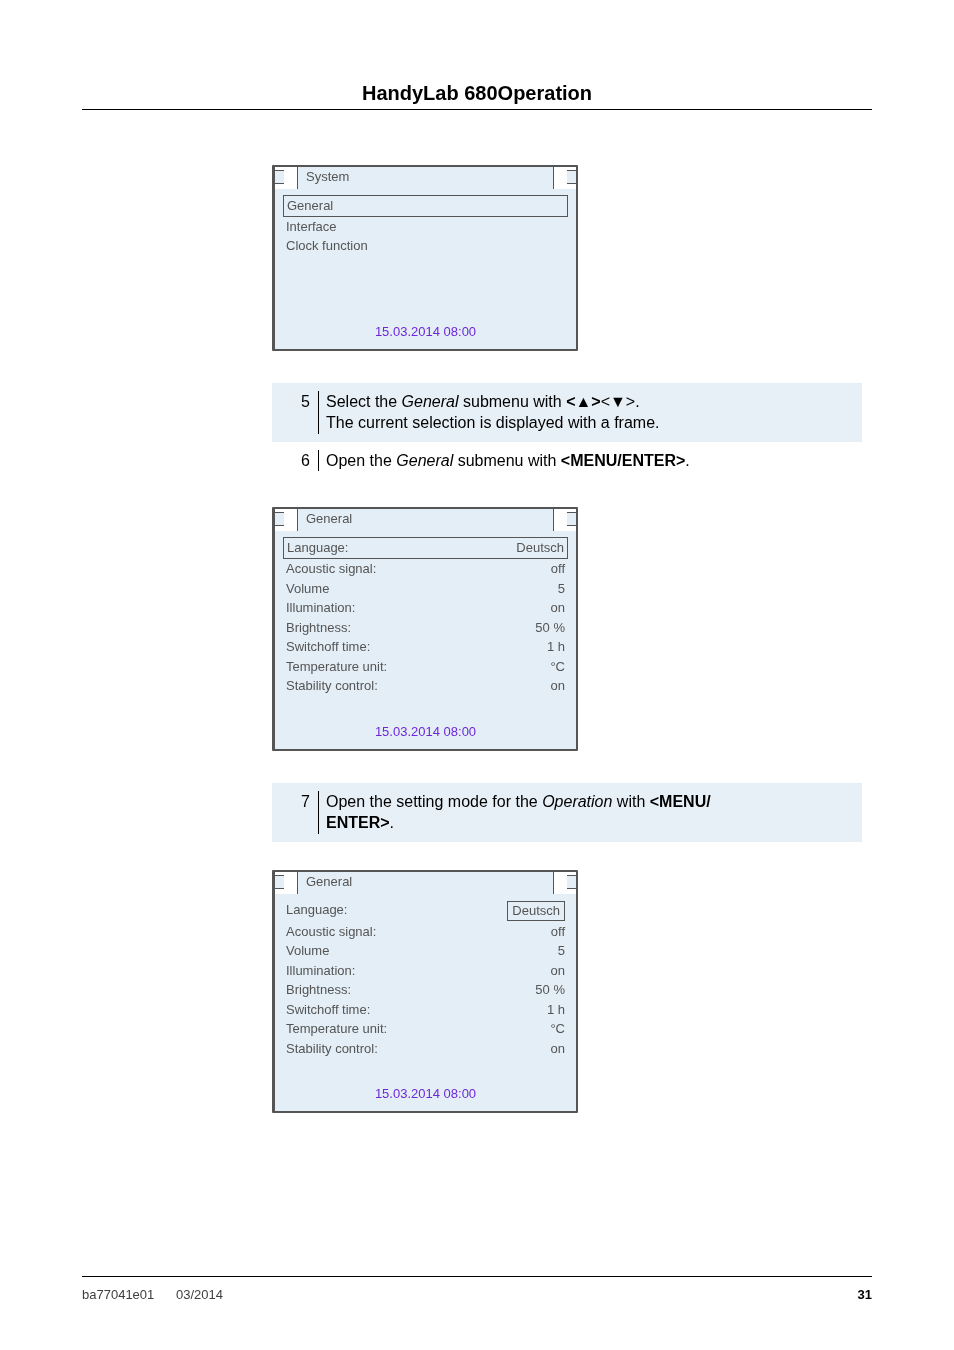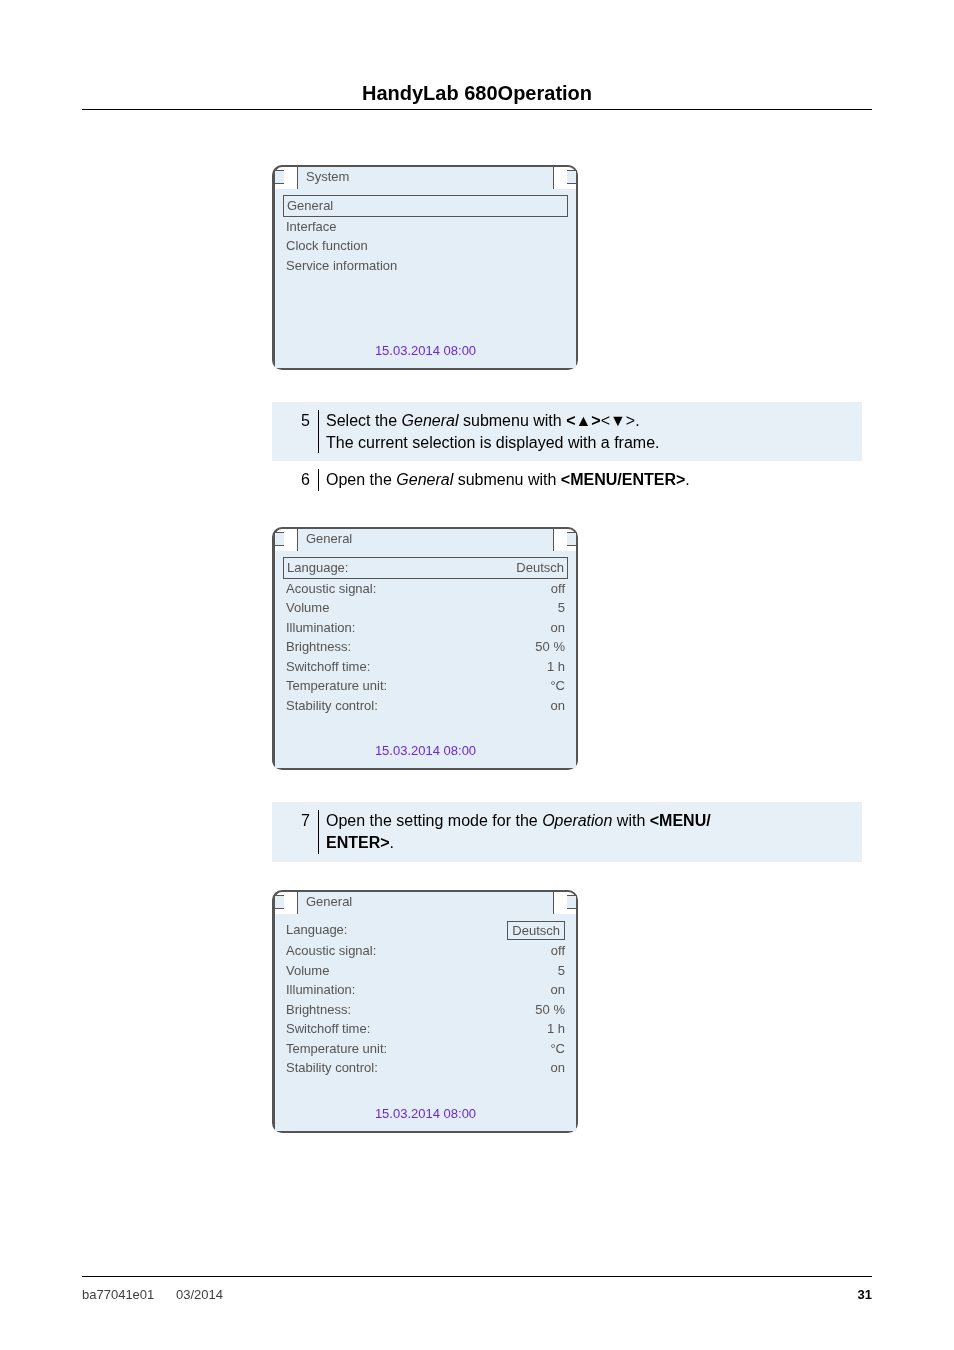--- a/index.html
+++ b/index.html
@@ -2,21 +2,21 @@
 <html><head>
 <meta charset="utf-8">
 <style>
   * { box-sizing: border-box; margin: 0; padding: 0; }
   html, body { width: 954px; height: 1350px; background: #fff; font-family: Arial, Helvetica, sans-serif; color: #000; }
   .page { position: relative; width: 954px; height: 1350px; padding: 82px 82px 0 82px; }
   .header-row { display: flex; justify-content: center; font-size: 20px; font-weight: bold; margin-bottom: 4px; }
   .header-rule { border: none; border-top: 1.5px solid #000; margin-bottom: 55px; }
 
   .device-block { width: 306px; margin-left: 190px; margin-bottom: 32px; }
-  .device-frame { border: 2px solid #555; border-left: 3px solid #555; border-radius: 10px; position: relative; }
+  .device-frame { border: 2px solid #555; border-left: 3px solid #555; border-radius: 1px; position: relative; }
   .tab-row { position: relative; height: 22px; }
   .tab { position: absolute; top: -1px; left: 22px; right: 22px; height: 23px; border: 1px solid #555; border-bottom: none; background: #e3eef6; padding: 2px 8px 0 8px; font-size: 13px; color: #555; text-align: left; }
   .tab-stub { position: absolute; top: 3px; height: 14px; width: 10px; background: #e3eef6; border: 1px solid #555; }
   .tab-stub.l { left: -1px; border-right: none; }
   .tab-stub.r { right: -1px; border-left: none; }
   .device-body { background: #e3eef6; padding: 6px 8px 8px 8px; }
   .device-list-row { display: flex; justify-content: space-between; font-size: 13px; color: #555; padding: 1px 3px; line-height: 1.35; }
   .device-list-row.selected { border: 1px solid #555; background: #e3eef6; }
   .device-gap { height: 54px; }
   .device-gap-small { height: 14px; }
@@ -59,23 +59,20 @@
       <div class="device-body" id="screen1-body">
           <div class="device-list-row selected">
             <span>General</span>
           </div>
           <div class="device-list-row">
             <span>Interface</span>
           </div>
           <div class="device-list-row">
             <span>Clock function</span>
           </div>
-          <div class="device-list-row">
-            <span>Service information</span>
-          </div>
           <div class="device-gap"></div>
         </div>
       <div class="device-timestamp">15.03.2014 08:00</div>
     </div>
   </div>
 
   <div class="steps" id="steps-a">
       <div class="step-row shaded">
         <div class="step-num">5</div>
         <div class="step-sep"></div>

